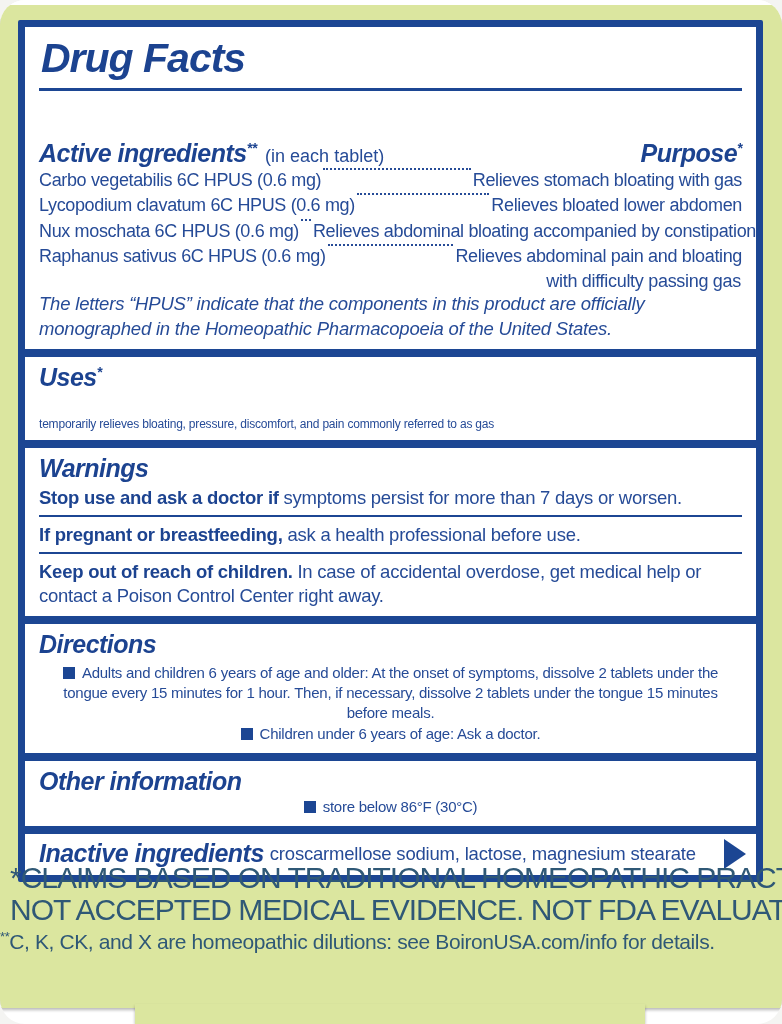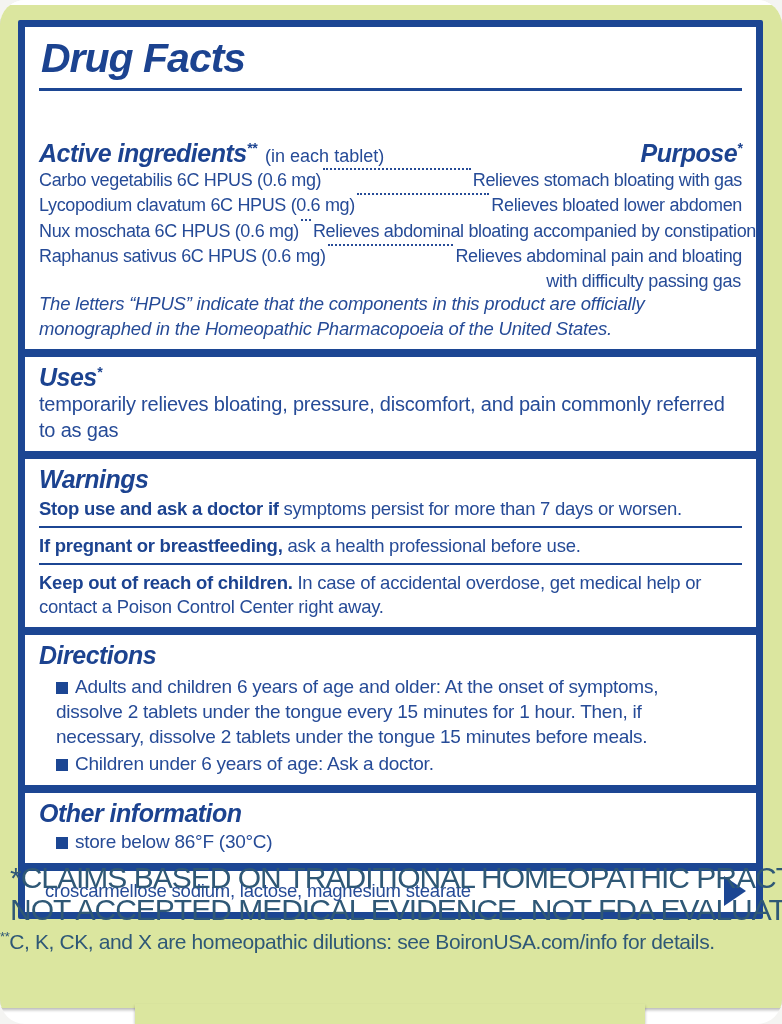--- a/index.html
+++ b/index.html
@@ -14,31 +14,31 @@
   .sec{padding:6px 14px 8px 14px;}
   .bar{height:8px;background:#1c4693;}
   .thinrule{height:2px;background:#1c4693;margin:5px 0 6px 0;}
   .df-title{font-size:41px;font-weight:bold;font-style:italic;color:#1c4390;
             letter-spacing:-1px;padding:4px 0 6px 2px;line-height:1.05;}
   .df-rule{height:3px;background:#1c4693;margin:2px 0 4px 0;}
   .hrow{display:flex;justify-content:space-between;align-items:baseline;margin-top:48px;}
   .h2{font-size:25px;font-weight:bold;font-style:italic;color:#1c4390;letter-spacing:-.5px;line-height:1.15;}
   .h2 sup{font-size:14px;}
   .h-note{font-size:18px;font-weight:normal;font-style:normal;color:#264b97;margin-left:4px;}
-  .body-t{font-size:20px;line-height:1.28;letter-spacing:-.2px;}
+  .body-t{font-size:12px;line-height:1.28;letter-spacing:-.2px;margin-top:25px;}
   .ing-row{display:flex;align-items:flex-start;font-size:18px;letter-spacing:-.35px;line-height:1.42;}
   .ing-name,.ing-purpose{white-space:nowrap;}
   .dots{flex:1;min-width:10px;border-bottom:2px dotted #264b97;margin:0 2px 4px 2px;}
   .ing-wrap2{text-align:right;font-size:18px;letter-spacing:-.3px;line-height:1.25;padding-right:1px;}
   .hpus{font-style:italic;font-size:18.5px;line-height:1.32;margin-top:0;letter-spacing:-.2px;}
   .w-item{font-size:18.5px;line-height:1.3;letter-spacing:-.25px;}
   .w-item b{color:#1c4390;}
   .bullet{display:inline-block;width:12px;height:12px;background:#1c4693;margin-right:7px;
           transform:translateY(1px);}
-  .b-line{font-size:19px;line-height:1.33;letter-spacing:-.25px;margin:1px 17px;}
+  .b-line{font-size:15px;line-height:1.33;letter-spacing:-.25px;margin:1px 8px;text-align:center;}
   .inactive-row{display:flex;align-items:center;padding:5px 10px 6px 14px;}
   .inactive-body{font-size:18.5px;letter-spacing:-.2px;margin-left:6px;flex:1;}
   .tri{width:0;height:0;border-left:22px solid #1c4693;border-top:15px solid transparent;
        border-bottom:15px solid transparent;}
   .claims{position:absolute;left:0;top:862px;width:782px;color:#2f5876;}
   .claims-line{font-size:30px;line-height:1.06;letter-spacing:-1px;padding-left:10px;white-space:nowrap;}
   .foot-note{font-size:21px;letter-spacing:-.4px;padding-left:0;margin-top:3px;white-space:nowrap;}
   .foot-note sup{font-size:13px;}
   .topstrip{position:absolute;left:0;top:0;width:782px;height:5px;background:#ffffff;}
 </style>
@@ -130,20 +130,21 @@
     <div class="sec">
       <div class="h2">Other information</div>
       <div class="b-line">
         <span class="bullet"></span><span>store below 86°F (30°C)</span>
       </div>
     </div>
 
     <div class="bar"></div>
 
     <div class="inactive-row">
+      <span class="h2">Inactive ingredients</span>
       <span class="inactive-body">croscarmellose sodium, lactose, magnesium stearate</span>
       <span class="tri"></span>
     </div>
   </div>
 
   <div class="claims">
     <div class="claims-line">*CLAIMS BASED ON TRADITIONAL HOMEOPATHIC PRACTICE,</div>
     <div class="claims-line">NOT ACCEPTED MEDICAL EVIDENCE. NOT FDA EVALUATED.</div>
     <div class="foot-note">
       <sup>**</sup><span>C, K, CK, and X are homeopathic dilutions: see BoironUSA.com/info for details.</span>

